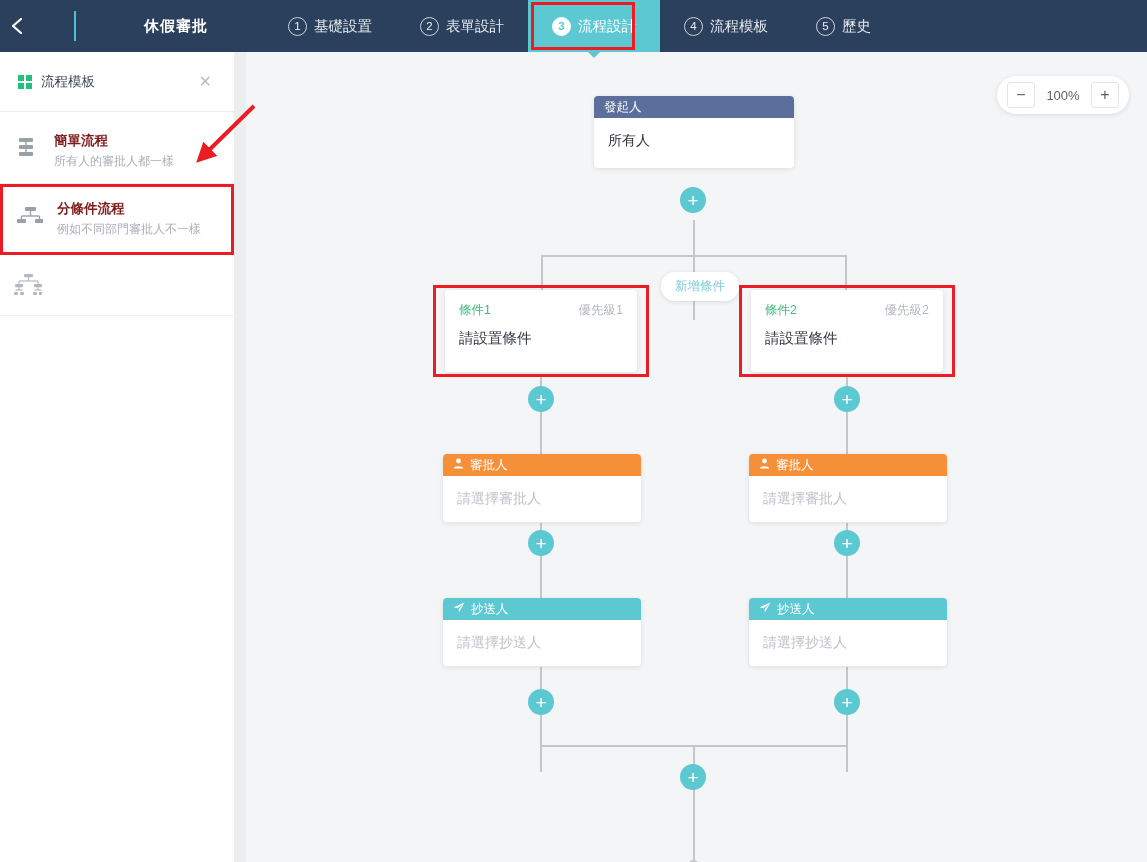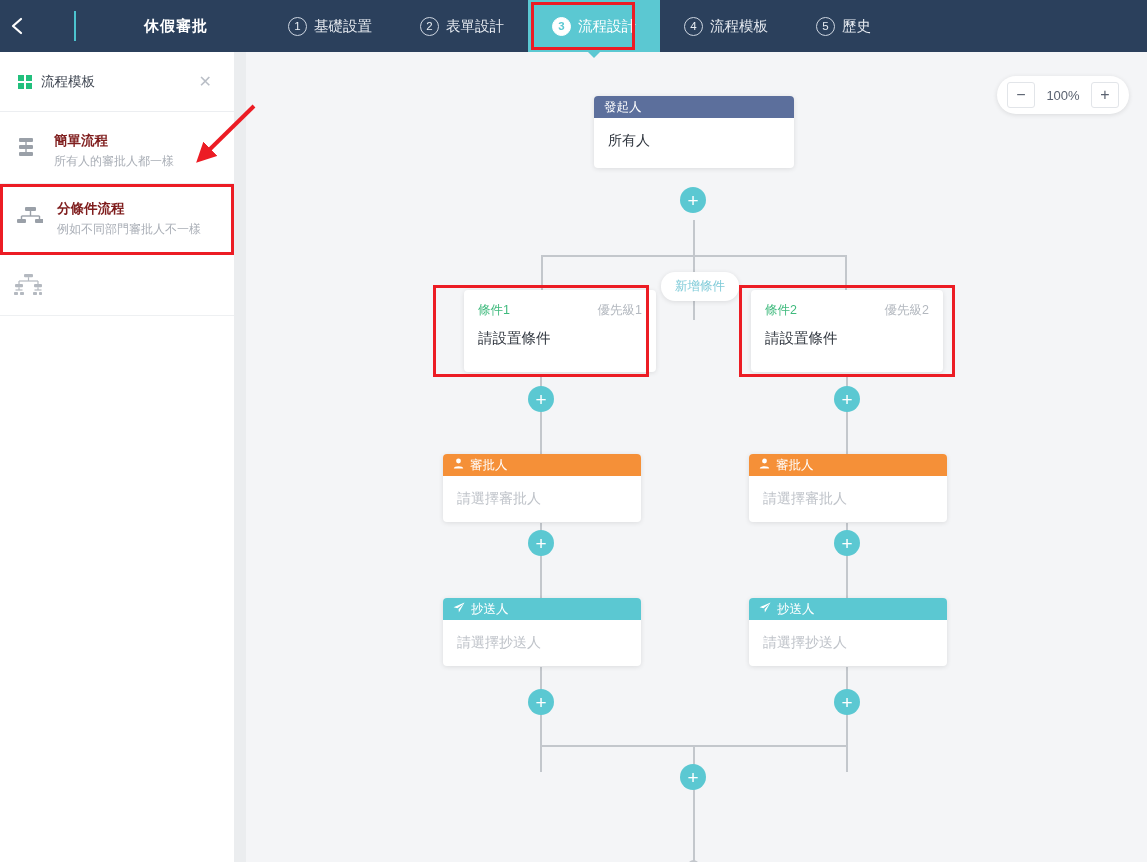--- a/index.html
+++ b/index.html
@@ -350,21 +350,21 @@
       <div class="node-head initiator">
         <span>發起人</span>
       </div>
       <div class="node-body">所有人</div>
     </div>
 
     <div class="plus" style="left:434px; top:135px;">+</div>
 
     <div class="pill" style="left:415px; top:190px;">新增條件</div>
 
-    <div class="cond-node" style="left:199px; top:238px; width:192px; height:82px;margin-left:19px;">
+    <div class="cond-node" style="left:199px; top:238px; width:192px; height:82px;">
       <div class="cond-top">
         <span class="cond-name">條件1</span>
         <span class="cond-prio">優先級1</span>
       </div>
       <div class="cond-val">請設置條件</div>
     </div>
     <div class="cond-hl" style="left:187px; top:233px; width:216px; height:92px;"></div>
 
     <div class="cond-node" style="left:505px; top:238px; width:192px; height:82px;">
       <div class="cond-top">

